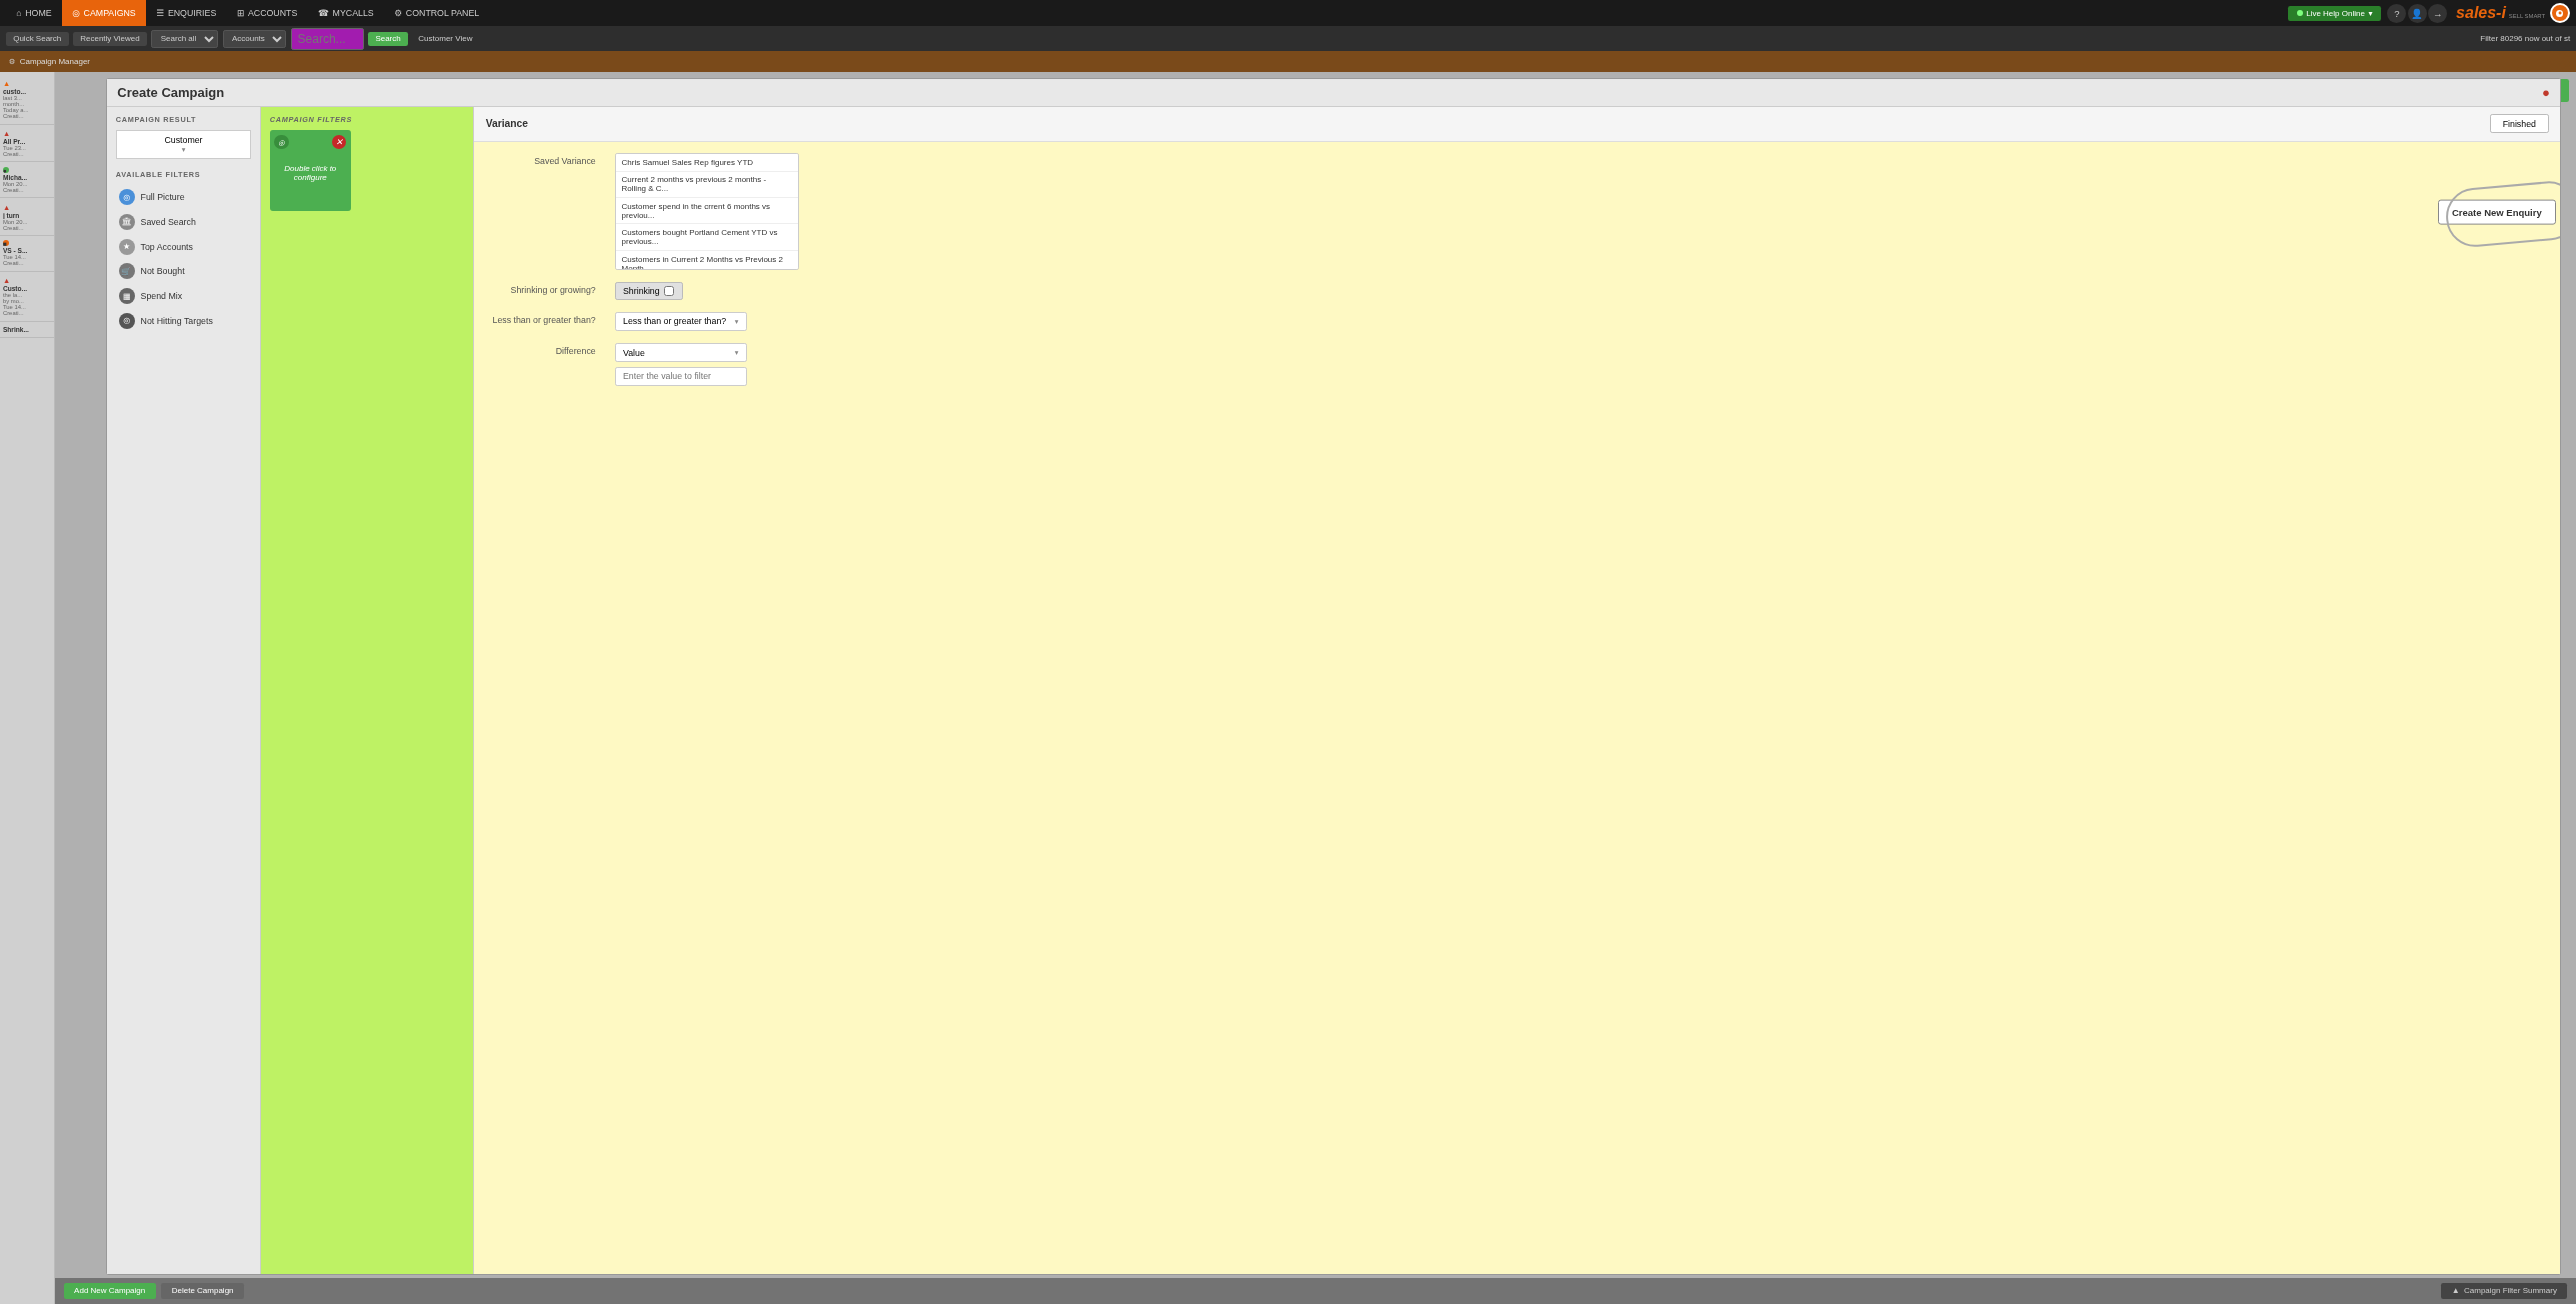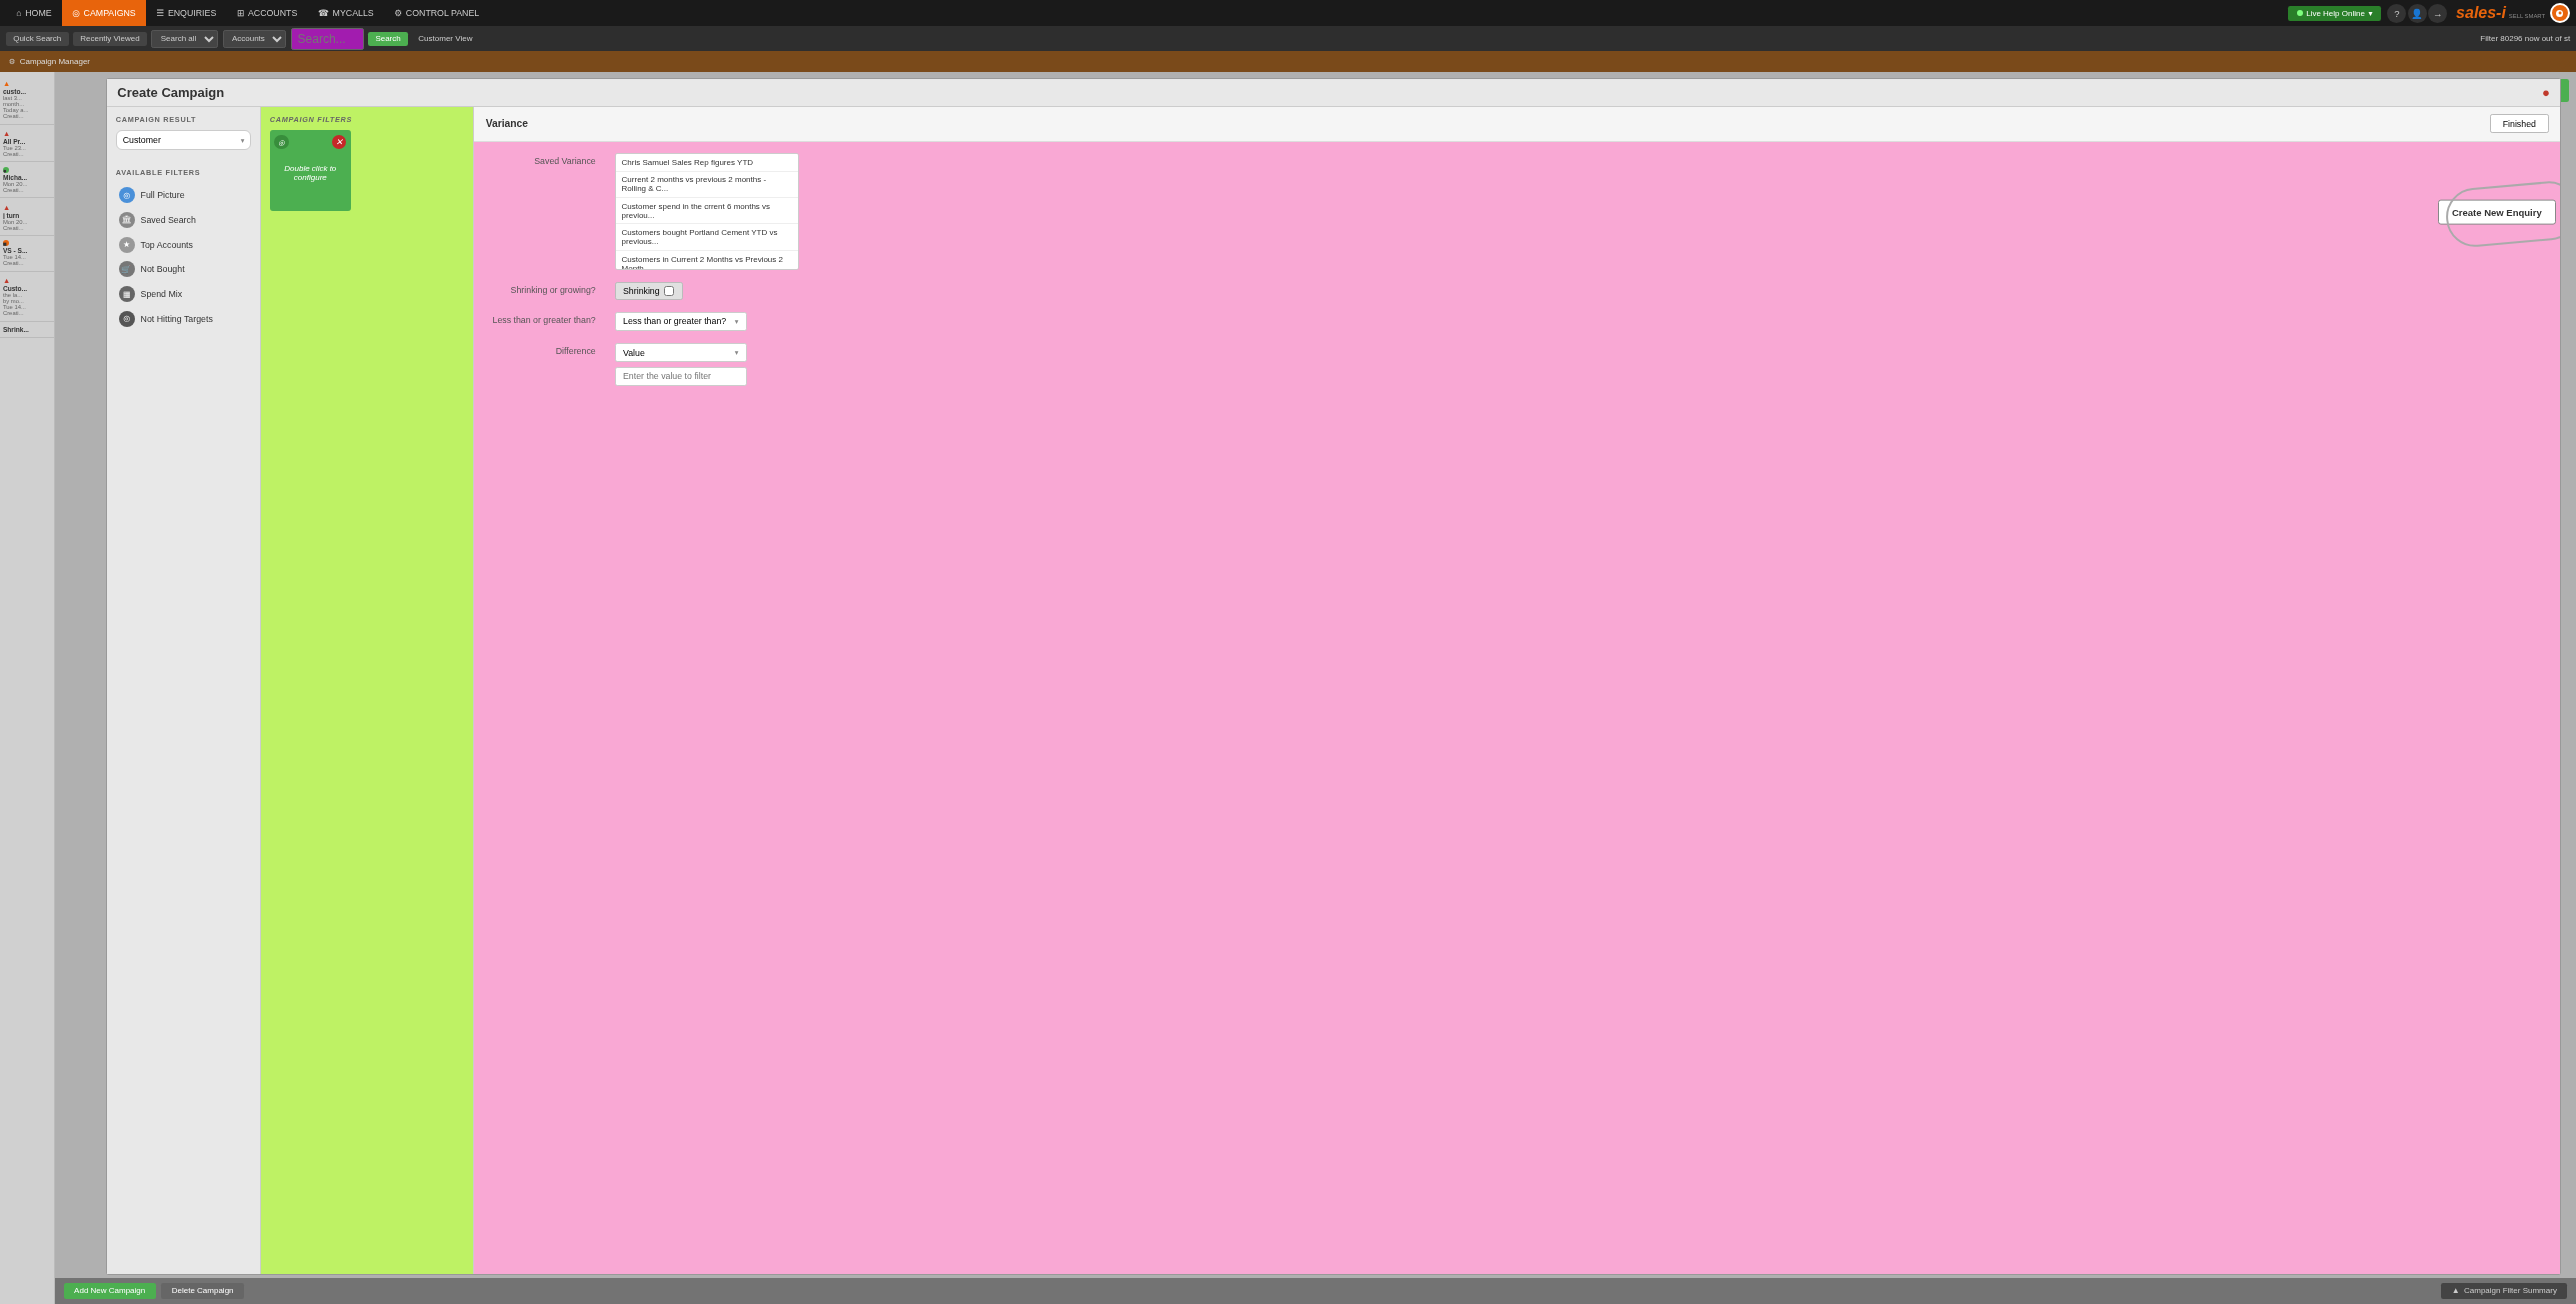--- a/index.html
+++ b/index.html
@@ -60,21 +60,21 @@
     .modal-header {
       background: #e8e8e8; border-bottom: 0.7px solid #ccc; padding: 5.9px 10.3px; display: flex; align-items: center; justify-content: space-between;
     }
     .modal-title { font-size: 13px; font-weight: bold; color: #333; }
     .modal-close { color: #c0392b; font-size: 13.2px; cursor: pointer; }
     .modal-body { display: flex; flex: 1; overflow: hidden; }
 
     
     .left-panel { width: 154px; background: #e8e8e8; border-right: 0.7px solid #ccc; padding: 8.8px; }
     .panel-section-title { font-size: 7.3px; font-weight: bold; color: #666; letter-spacing: 0.7px; margin-bottom: 5.9px; }
-    .campaign-result-dropdown { width: 100%; background: #fff; border: 0.7px solid #ccc; padding: 3.7px 5.9px; border-radius: 6px; font-size: 8.8px; cursor: pointer; display: flex; justify-content: space-between; align-items: center; margin-bottom: 18px; }
+    .campaign-result-dropdown { width: 100%; background: #fff; border: 0.7px solid #ccc; padding: 3.7px 5.9px; border-radius: 0; font-size: 8.8px; cursor: pointer; display: flex; justify-content: space-between; align-items: center; margin-bottom: 11px; flex-direction: column; }
     .avail-filter-item { display: flex; align-items: center; gap: 5.9px; padding: 4.4px 2.9px; font-size: 8.8px; color: #333; cursor: pointer; border-radius: 1.5px; }
     .filter-icon { width: 16px; height: 16px; border-radius: 50%; background: #aaa; display: flex; align-items: center; justify-content: center; font-size: 8px; color: #fff; flex-shrink: 0; }
     .filter-icon.blue { background: #4a90d9; }
     .filter-icon.bank { background: #888; }
     .filter-icon.gray { background: #999; }
     .filter-icon.cart { background: #777; }
     .filter-icon.mix { background: #666; }
     .filter-icon.target { background: #555; }
 
     
@@ -84,21 +84,21 @@
     .green-block {
       background: #4caf50; border-radius: 2.9px; width: 81px; height: 81px;
       display: flex; flex-direction: column; align-items: center; justify-content: center;
       position: relative; cursor: pointer;
     }
     .green-block-text { color: #fff; font-size: 8px; text-align: center; margin-top: 4.4px; }
     .block-icon-top { position: absolute; top: 4.4px; left: 4.4px; width: 14.7px; height: 14.7px; background: #388e3c; border-radius: 50%; display: flex; align-items: center; justify-content: center; font-size: 7.3px; color: #fff; }
     .block-icon-x { position: absolute; top: 4.4px; right: 4.4px; width: 14.7px; height: 14.7px; background: #c62828; border-radius: 50%; display: flex; align-items: center; justify-content: center; font-size: 8.8px; color: #fff; cursor: pointer; }
 
     
-    .right-panel { flex: 1; background: #f9a8d4; padding: 0; display: flex; flex-direction: column; }
+    .right-panel { flex: 1; background: #fef9c3; padding: 0; display: flex; flex-direction: column; }
     .variance-header { display: flex; align-items: center; justify-content: space-between; padding: 7.3px 11.7px; border-bottom: 0.7px solid #ddd; background: #f5f5f5; }
     .variance-title { font-size: 10.3px; font-weight: bold; color: #333; }
     .finished-btn { background: #fff; border: 0.7px solid #bbb; padding: 3.7px 11.7px; border-radius: 2.2px; font-size: 8.8px; cursor: pointer; }
     .variance-body { padding: 11.7px; flex: 1; }
 
     
     .form-row { display: flex; align-items: flex-start; margin-bottom: 11.7px; gap: 19px; }
     .form-label { font-size: 8.8px; color: #555; text-align: right; width: 110px; flex-shrink: 0; padding-top: 2.9px; }
     .saved-variance-list { border: 0.7px solid #ccc; background: #fff; border-radius: 2.2px; width: 184px; height: 117px; overflow-y: auto; }
     .saved-variance-item { padding: 3.7px 5.9px; font-size: 8px; color: #333; border-bottom: 0.7px solid #eee; cursor: pointer; }

